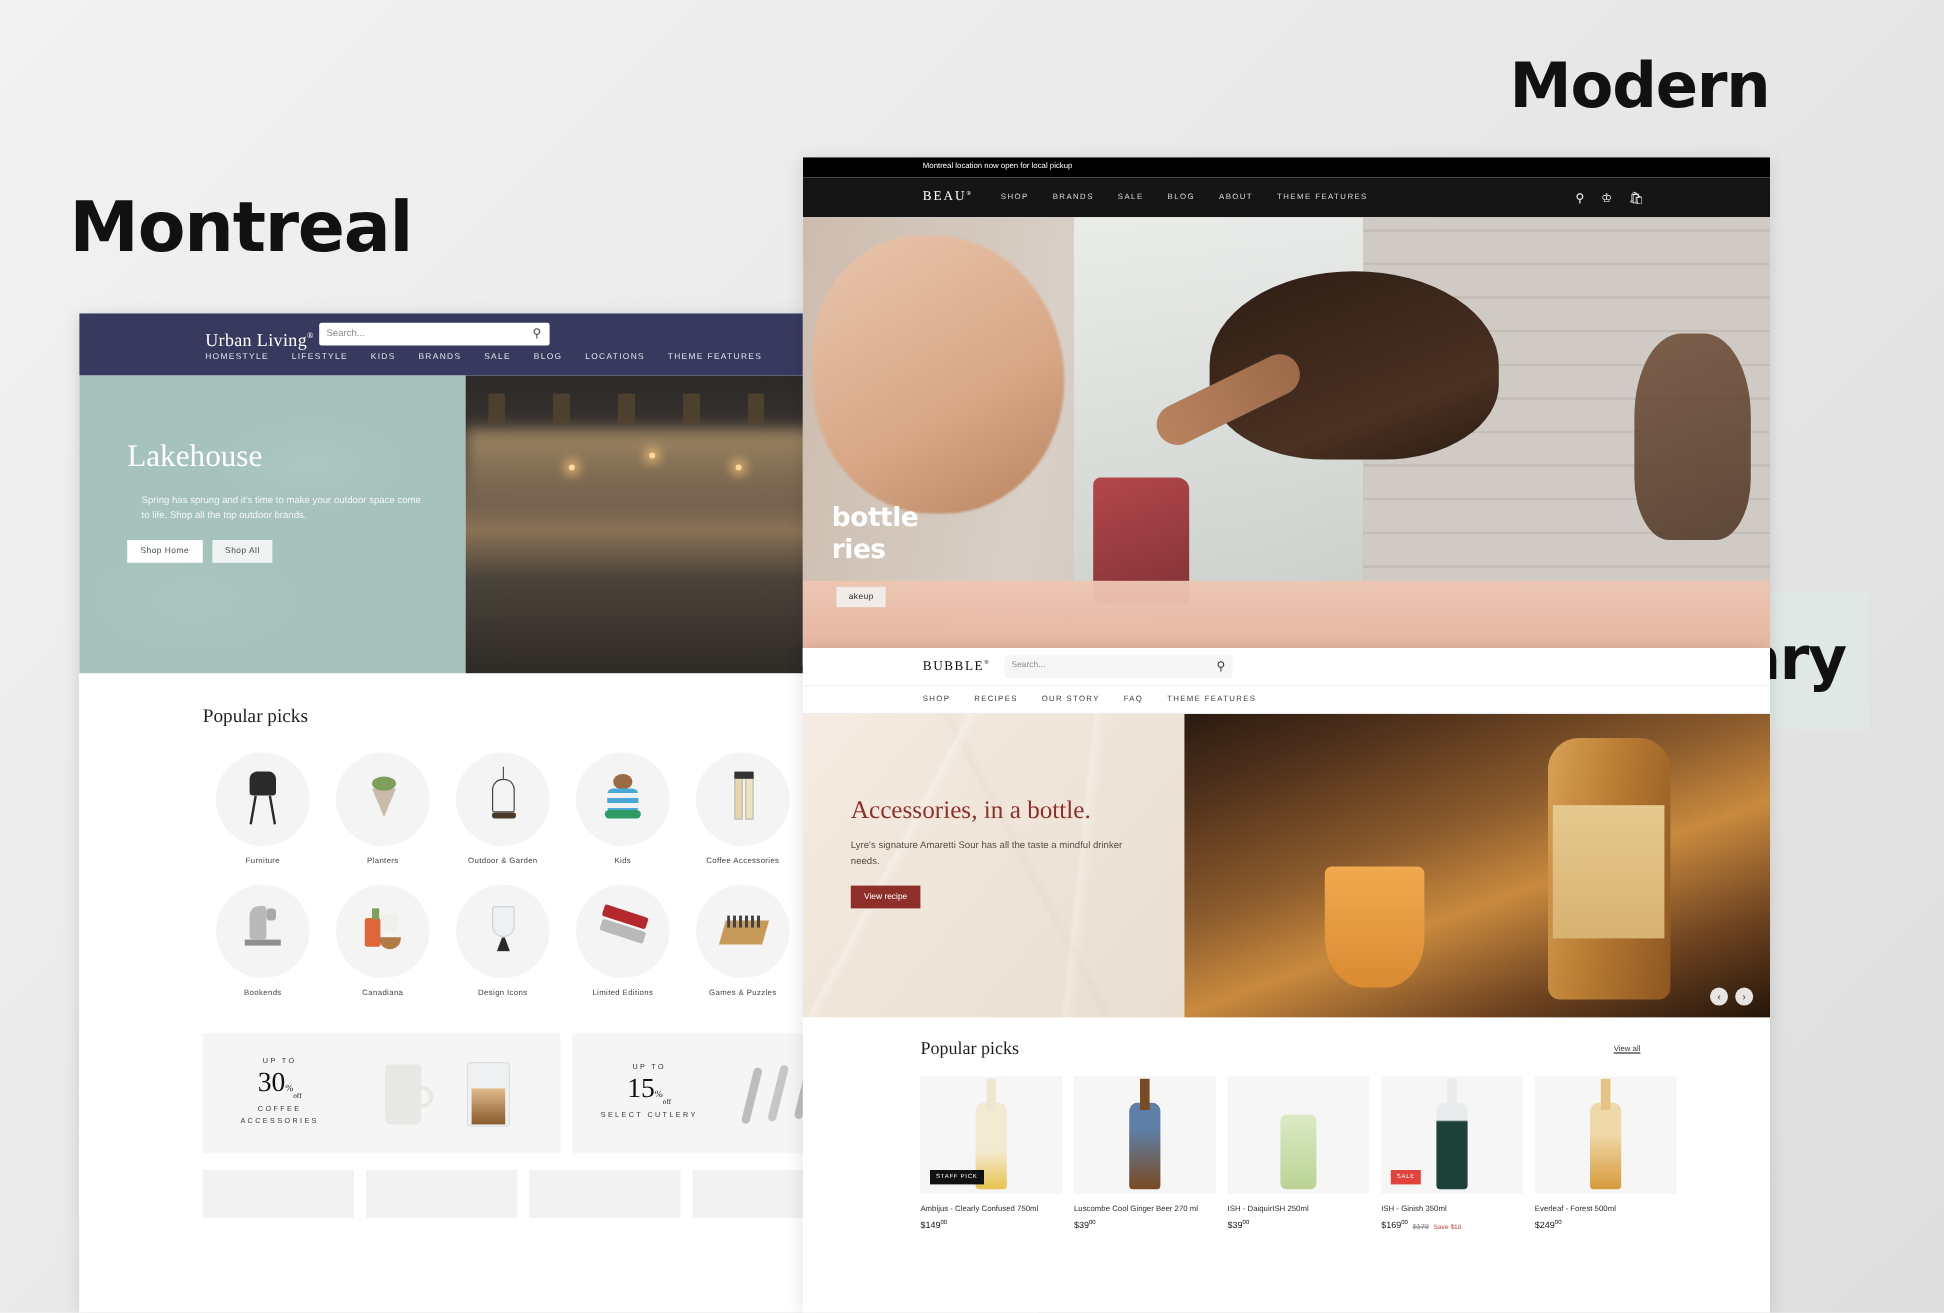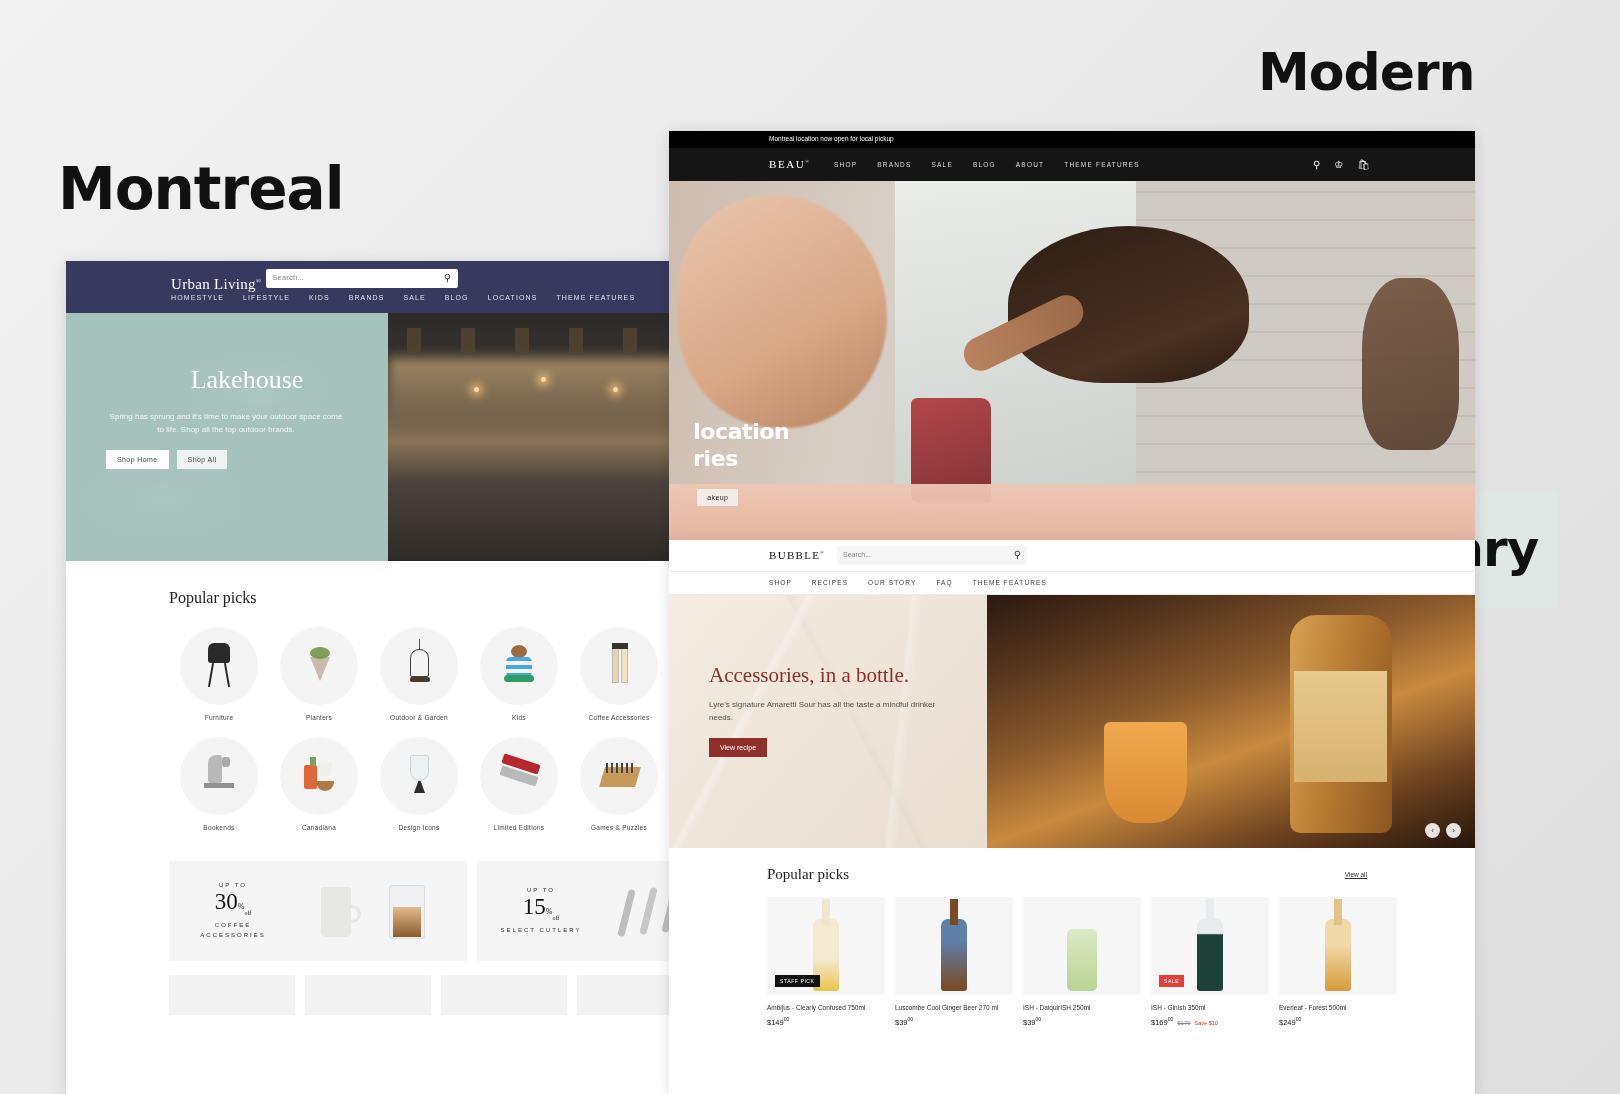--- a/index.html
+++ b/index.html
@@ -43,33 +43,33 @@
                     font-size: 8px; color: #8b8b93; }
   .ul-search .mag { left: auto; right: 7px; top: 3px; color: #444; font-size: 10px; }
   .ul-acct { position: absolute; right: 76px; top: 12px; font-size: 7.5px;
              color: #fff; letter-spacing: 1.2px; }
   .ul-cart { position: absolute; right: 16px; top: 12px; font-size: 7.5px;
              color: #fff; letter-spacing: 1.2px; }
   .ul-ico { font-size: 9px; margin-right: 4px; }
   .ul-nav { position: absolute; left: 105px; top: 33px; display: flex; gap: 19px; }
   .ul-nav span { font-size: 7px; color: #e3e3ec; letter-spacing: 1.1px; }
 
-  .ul-hero { height: 248px; display: flex; text-align: center; }
+  .ul-hero { height: 248px; display: flex; }
   .ul-hero-left { width: 322px; background: #a6c2bd; position: relative;
                   padding: 52px 0 0 40px; }
   .ul-hero-left::after{
     content:""; position:absolute; inset:0;
     background:
       radial-gradient(ellipse 120px 60px at 60% 30%, rgba(255,255,255,.07), transparent 70%),
       radial-gradient(ellipse 140px 70px at 30% 75%, rgba(255,255,255,.06), transparent 70%);
   }
   .ul-h1 { font-family: "Liberation Serif", serif; font-size: 26px;
            color: #fff; line-height: 1.18; font-weight: 400; position: relative; z-index:2;}
   .ul-sub { margin-top: 14px; font-size: 8px; color: #f2f7f6; line-height: 1.65;
-            width: 240px; position: relative; z-index: 2;}
+            width: 240px; position: relative; z-index: 2; margin-left: 12px;}
   .ul-btns { margin-top: 14px; display: flex; gap: 8px; position: relative; z-index:2;}
   .ul-btn { background: #fff; color: #3d4a48; font-size: 7px; padding: 6px 11px;
             letter-spacing: .4px; }
   .ul-btn.ghost { background: rgba(255,255,255,.82); }
   .ul-hero-right { flex: 1; position: relative; overflow: hidden;
     background:
       linear-gradient(180deg,#2b2a28 0%, #3a3530 22%, #6b5b4a 40%, #8a7256 52%, #4c443b 68%, #2e2a26 100%);
   }
   .ul-hero-right::before{
     content:""; position:absolute; left:0; right:0; top:18%; height:26%;
@@ -444,21 +444,21 @@
     <div class="beau-shower"></div>
     <div class="beau-tile"></div>
     <div class="beau-face"></div>
     <div class="beau-model"></div>
     <div class="beau-hair"></div>
     <div class="beau-arm"></div>
     <div class="beau-towel"></div>
     <div class="beau-mirror"></div>
     <div class="beau-bot"></div>
     <div class="beau-h1">
-      <div>location</div>
+      <div>bottle</div>
       <div>ries</div>
     </div>
     <div class="beau-cta">akeup</div>
   </div>
 </div>
 
 <div class="store" id="store-bubble">
   <div class="bb-top">
     <div class="bb-logo">
       <span>BUBBLE</span><sup>®</sup>

